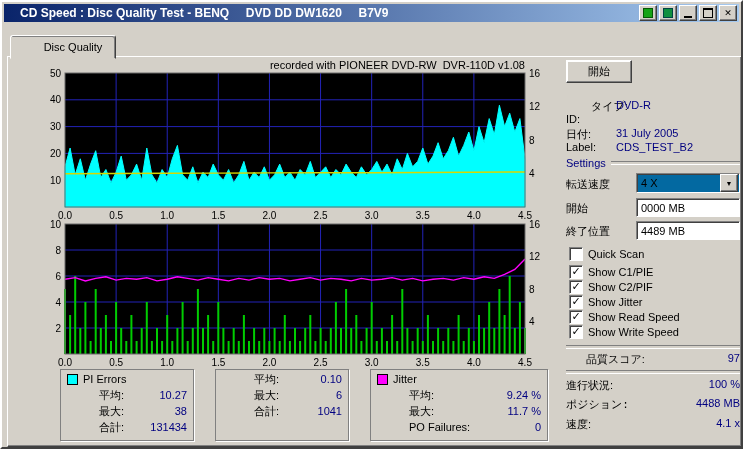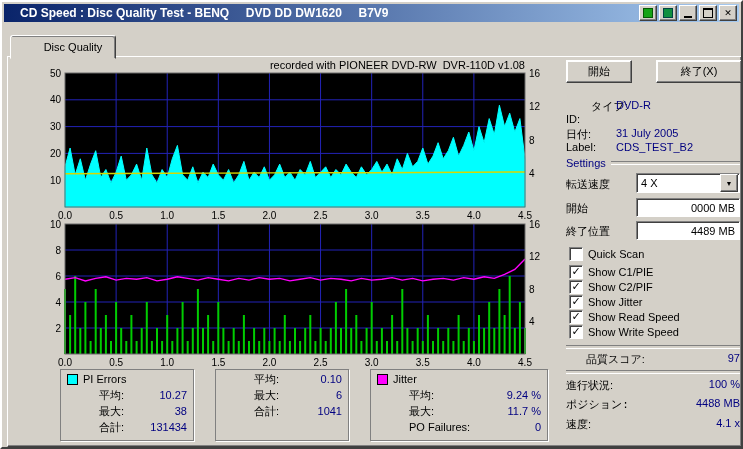--- a/index.html
+++ b/index.html
@@ -42,22 +42,22 @@
   .rp-value.right{text-align:right;}
   .sec-head{position:absolute;display:flex;align-items:center;gap:5px;font-size:11px;color:#000080;}
   .sec-line{height:2px;border-top:1px solid #808080;border-bottom:1px solid #fff;flex:1;}
   .hline{position:absolute;height:2px;border-top:1px solid #808080;border-bottom:1px solid #fff;}
   .btn{position:absolute;height:21px;background:#d4d0c8;border:1px solid;
     border-color:#fff #404040 #404040 #fff;box-shadow:inset -1px -1px 0 #808080,inset 1px 1px 0 #ffffff;
     font-size:11px;display:flex;align-items:center;justify-content:center;color:#000;cursor:default;}
   .tbox{position:absolute;height:19px;background:#fff;border:1px solid;
     border-color:#808080 #fff #fff #808080;box-shadow:inset 1px 1px 0 #404040;
     font-size:11px;padding:0 4px;box-sizing:border-box;font-family:"Liberation Sans","DejaVu Sans",sans-serif;color:#000;}
-  input.tbox{outline:none;text-align:right;}
-  .combo{position:absolute;height:20px;background:#ffffff;border:1px solid;
+  input.tbox{outline:none;}
+  .combo{position:absolute;height:20px;background:#0369a1;border:1px solid;
     border-color:#808080 #fff #fff #808080;box-shadow:inset 1px 1px 0 #404040;
     display:flex;align-items:center;box-sizing:border-box;}
   .combo .ctext{flex:1;font-size:11px;padding-left:4px;color:#000;}
   .combo .cbtn{width:16px;height:16px;margin-right:1px;background:#d4d0c8;border:1px solid;
     border-color:#fff #404040 #404040 #fff;box-shadow:inset -1px -1px 0 #808080;
     display:flex;align-items:center;justify-content:center;font-size:7px;color:#000;}
   .cb-row{position:absolute;left:561px;display:flex;align-items:center;gap:5px;height:14px;}
   .cb-box{width:12px;height:12px;background:#fff;border:1px solid;
     border-color:#808080 #fff #fff #808080;box-shadow:inset 1px 1px 0 #404040;
     font-size:11px;line-height:11px;text-align:center;color:#000;font-weight:bold;}
@@ -221,23 +221,20 @@
         </div>
       <div class="sb-row">
           <span>PO Failures:</span>
           <span class="val">0</span>
         </div>
     </div>
 
     <div class="btn" style="left:558px;top:3px;width:64px;">
         <span>開始</span>
       </div>
-    <div class="btn" style="left:648px;top:3px;width:84px;">
-        <span>終了(X)</span>
-      </div>
 
 
     <span class="rp-label" style="left:583px;top:42px;">タイプ:</span>
     <span class="rp-value" style="left:608px;top:42px;">DVD-R</span>
     <span class="rp-label" style="left:558px;top:56px;">ID:</span>
     <span class="rp-value" style="left:608px;top:56px;"></span>
     <span class="rp-label" style="left:558px;top:70px;">日付:</span>
     <span class="rp-value" style="left:608px;top:70px;">31 July 2005</span>
     <span class="rp-label" style="left:558px;top:84px;">Label:</span>
     <span class="rp-value" style="left:608px;top:84px;">CDS_TEST_B2</span>

